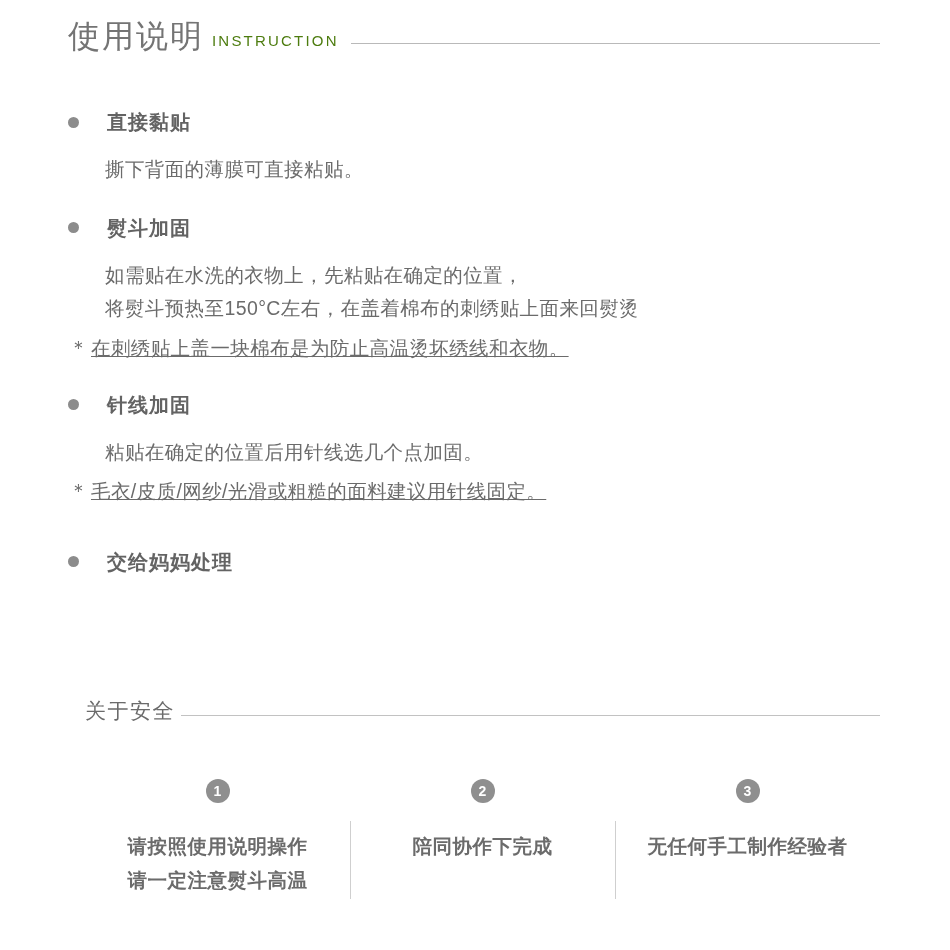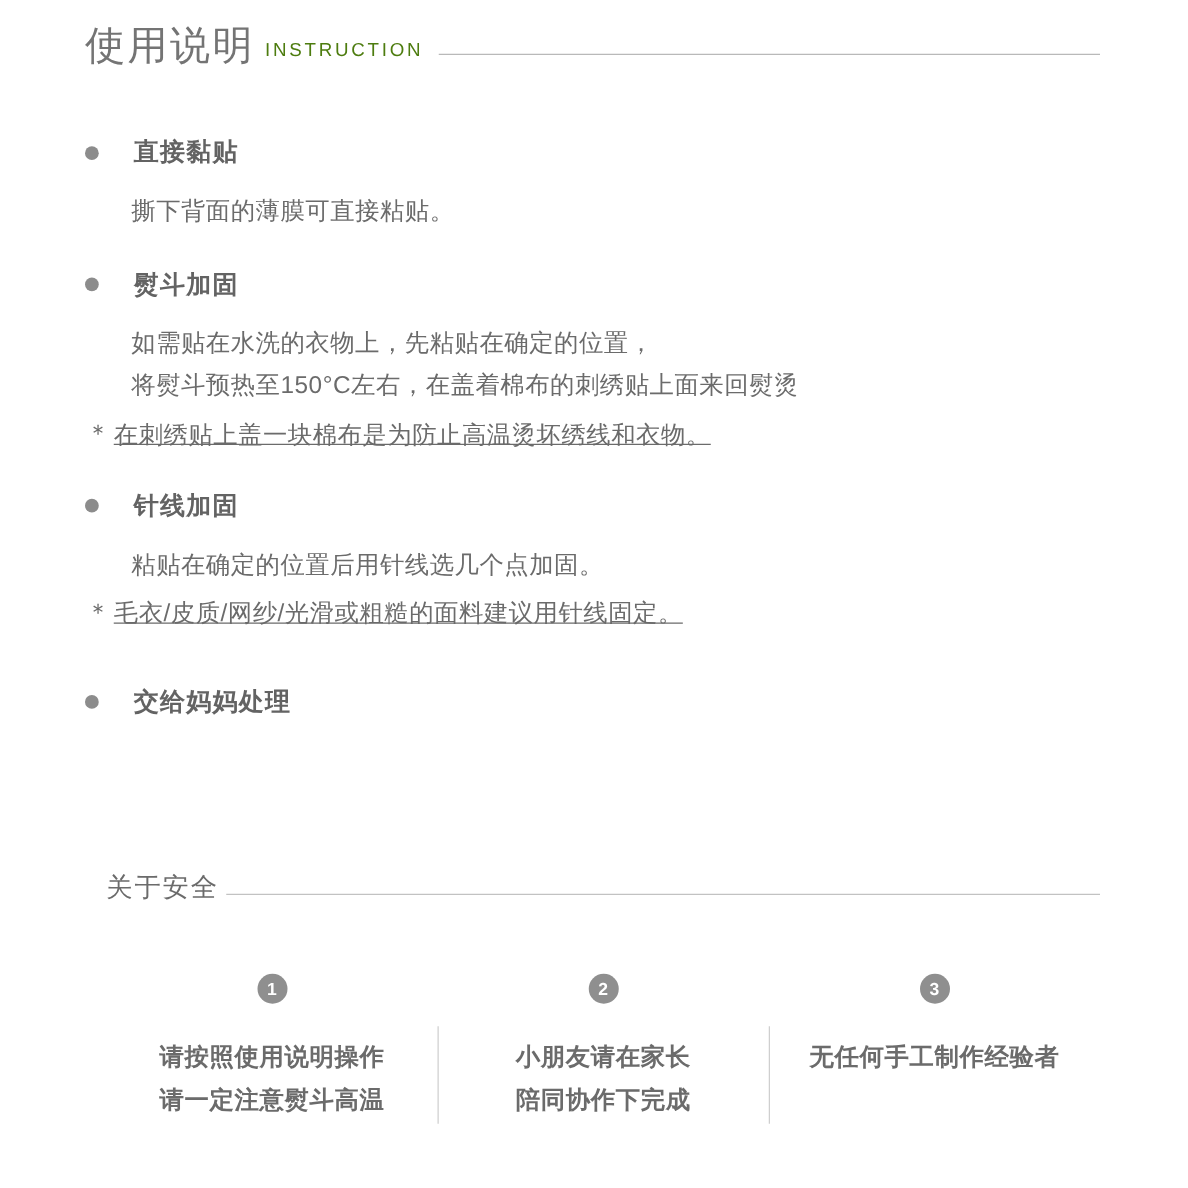--- a/index.html
+++ b/index.html
@@ -251,21 +251,20 @@
     </div>
 
     <div class="cols">
       <div class="col">
         <div class="num">1</div>
         <div class="col-line">请按照使用说明操作</div>
         <div class="col-line">请一定注意熨斗高温</div>
       </div>
       <div class="col">
         <div class="num">2</div>
-        <div class="col-line">小朋友请在家长</div>
         <div class="col-line">陪同协作下完成</div>
       </div>
       <div class="col">
         <div class="num">3</div>
         <div class="col-line">无任何手工制作经验者</div>
       </div>
     </div>
   </div>
 
 </div>

